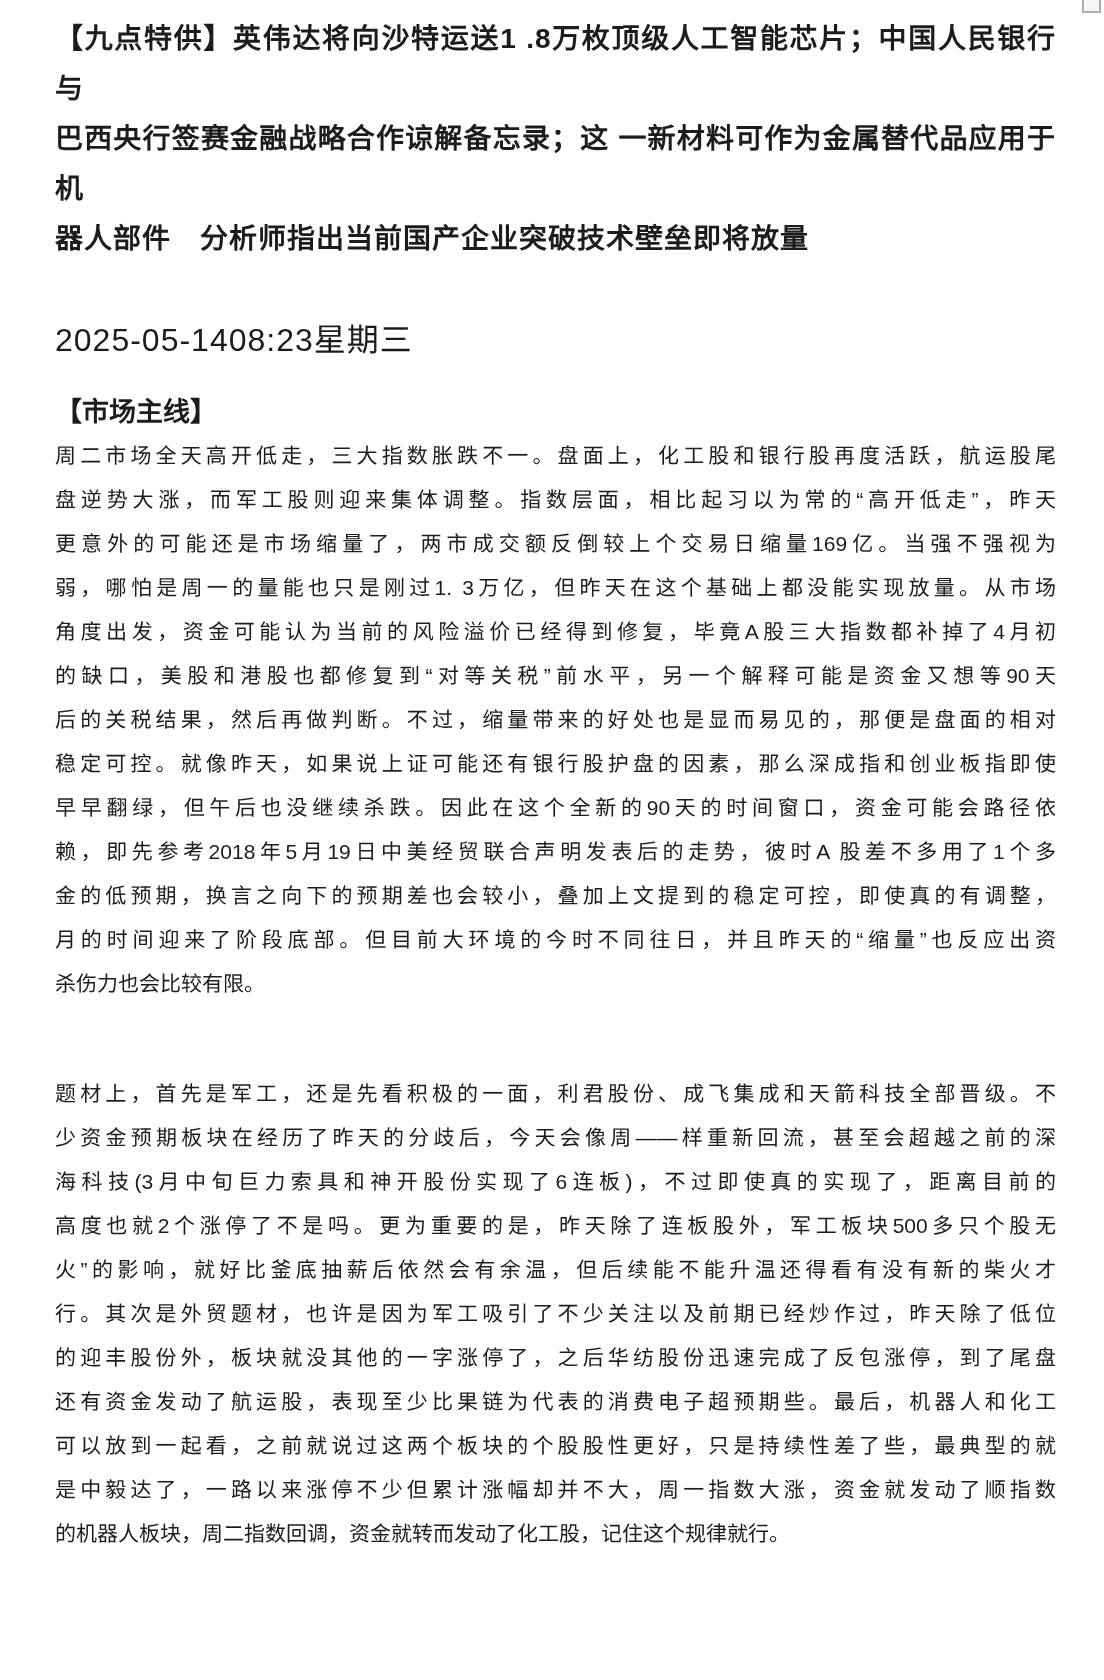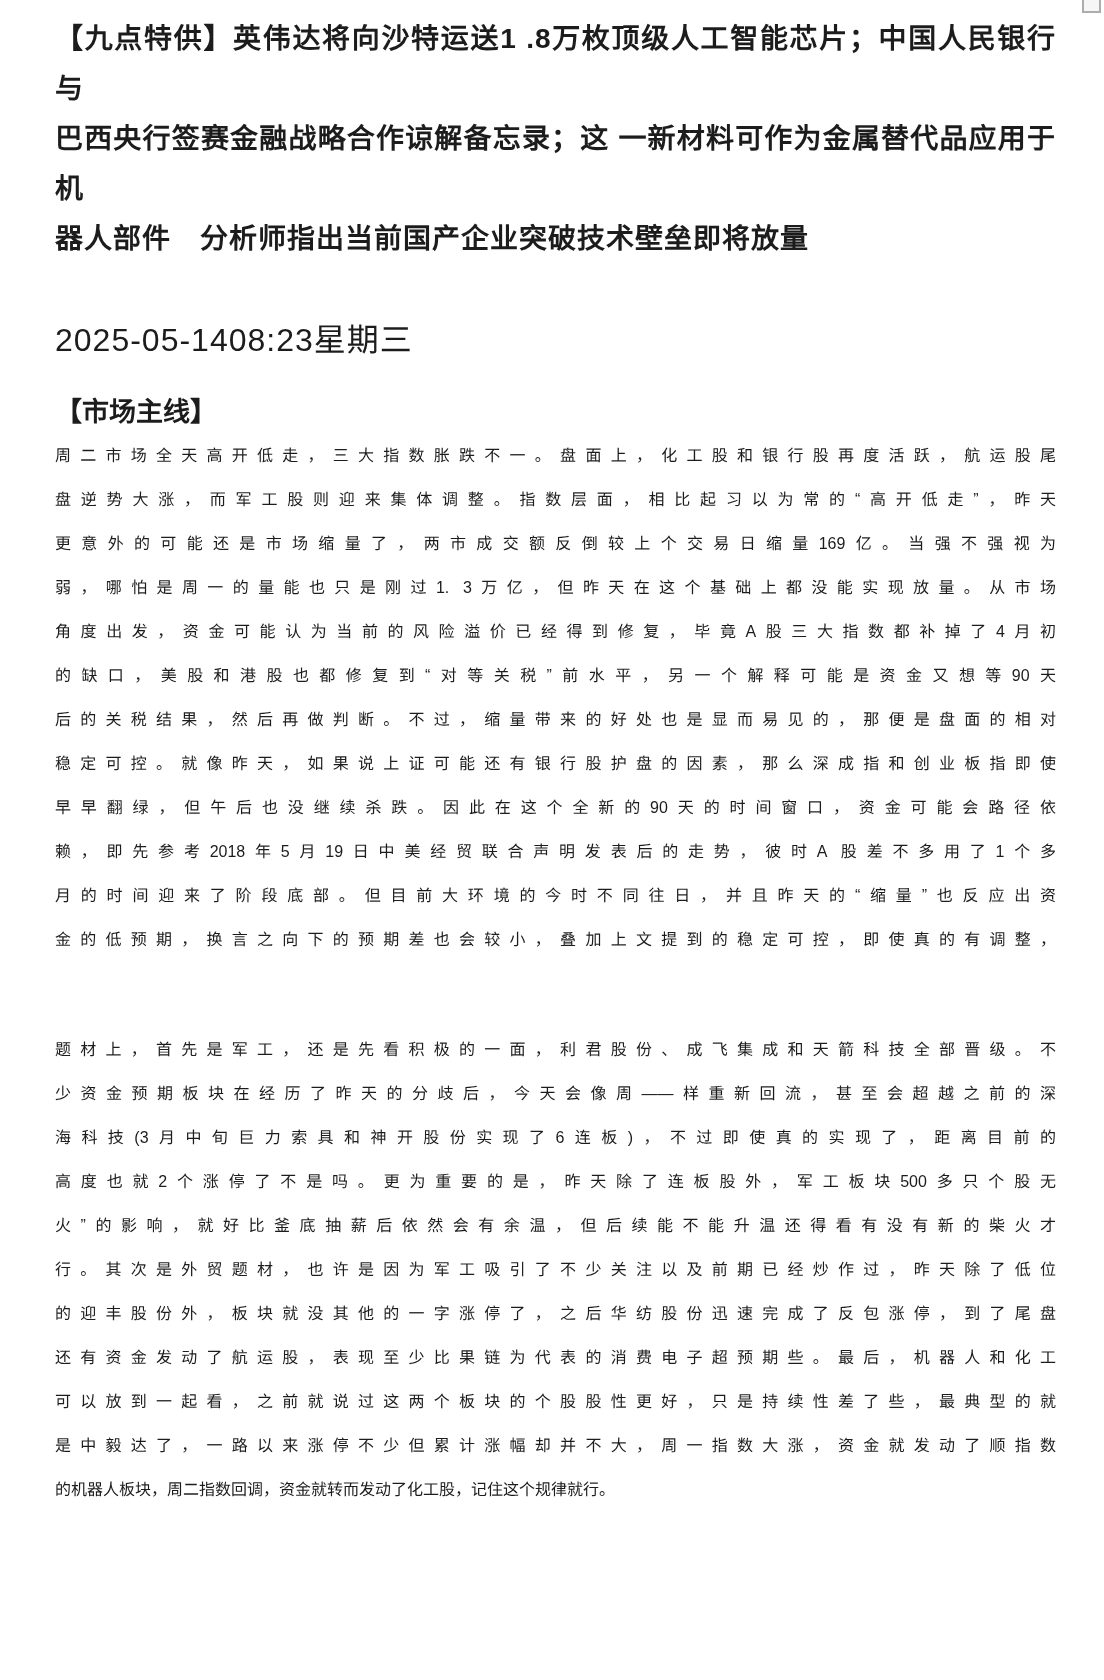--- a/index.html
+++ b/index.html
@@ -49,21 +49,21 @@
     line-height: 44px;
     letter-spacing: 1px;
   }
   .section-title {
     margin-top: 28px;
     font-size: 27px;
     font-weight: 700;
     line-height: 44px;
   }
   .para {
-    font-size: 16px;
+    font-size: 21px;
     line-height: 44px;
   }
   .para-gap {
     margin-top: 66px;
   }
 </style>
 </head>
 <body>
 
 <div class="page">
@@ -83,22 +83,23 @@
       <div class="tline">周二市场全天高开低走，三大指数胀跌不一。盘面上，化工股和银行股再度活跃，航运股尾</div>
       <div class="tline">盘逆势大涨，而军工股则迎来集体调整。指数层面，相比起习以为常的“高开低走”，昨天</div>
       <div class="tline">更意外的可能还是市场缩量了，两市成交额反倒较上个交易日缩量169亿。当强不强视为</div>
       <div class="tline">弱，哪怕是周一的量能也只是刚过1. 3万亿，但昨天在这个基础上都没能实现放量。从市场</div>
       <div class="tline">角度出发，资金可能认为当前的风险溢价已经得到修复，毕竟A股三大指数都补掉了4月初</div>
       <div class="tline">的缺口，美股和港股也都修复到“对等关税”前水平，另一个解释可能是资金又想等90天</div>
       <div class="tline">后的关税结果，然后再做判断。不过，缩量带来的好处也是显而易见的，那便是盘面的相对</div>
       <div class="tline">稳定可控。就像昨天，如果说上证可能还有银行股护盘的因素，那么深成指和创业板指即使</div>
       <div class="tline">早早翻绿，但午后也没继续杀跌。因此在这个全新的90天的时间窗口，资金可能会路径依</div>
       <div class="tline">赖，即先参考2018年5月19日中美经贸联合声明发表后的走势，彼时A 股差不多用了1个多</div>
+      <div class="tline">金的低预期，换言之向下的预期差也会较小，叠加上文提到的稳定可控，即使真的有调整，</div>
       <div class="tline">月的时间迎来了阶段底部。但目前大环境的今时不同往日，并且昨天的“缩量”也反应出资</div>
-      <div class="tline">金的低预期，换言之向下的预期差也会较小，叠加上文提到的稳定可控，即使真的有调整，</div>
+      <div class="tline last">杀伤力也会比较有限。</div>
     </div>
 
   <div class="para para-gap">
       <div class="tline">题材上，首先是军工，还是先看积极的一面，利君股份、成飞集成和天箭科技全部晋级。不</div>
       <div class="tline">少资金预期板块在经历了昨天的分歧后，今天会像周——样重新回流，甚至会超越之前的深</div>
       <div class="tline">海科技(3月中旬巨力索具和神开股份实现了6连板)，不过即使真的实现了，距离目前的</div>
       <div class="tline">高度也就2个涨停了不是吗。更为重要的是，昨天除了连板股外，军工板块500多只个股无</div>
       <div class="tline">火”的影响，就好比釜底抽薪后依然会有余温，但后续能不能升温还得看有没有新的柴火才</div>
       <div class="tline">行。其次是外贸题材，也许是因为军工吸引了不少关注以及前期已经炒作过，昨天除了低位</div>
       <div class="tline">的迎丰股份外，板块就没其他的一字涨停了，之后华纺股份迅速完成了反包涨停，到了尾盘</div>

